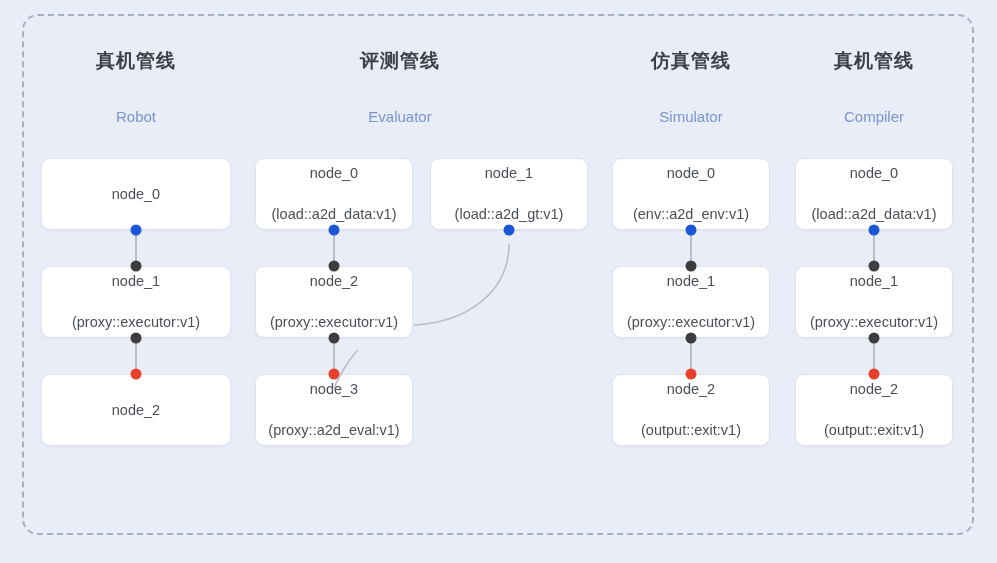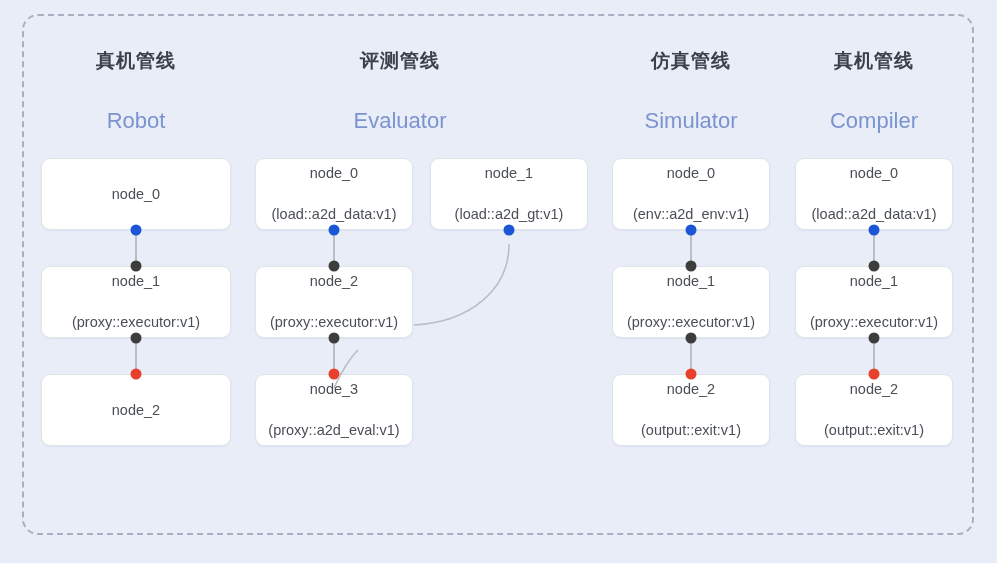--- a/index.html
+++ b/index.html
@@ -51,21 +51,21 @@
     color: #3c4149;
     letter-spacing: 1px;
     white-space: nowrap;
   }
 
   .col-title-en {
     position: absolute;
     top: 108px;
     width: 100%;
     text-align: center;
-    font-size: 22px;
+    font-size: 15px;
     font-weight: normal;
     color: #7b93cf;
     white-space: nowrap;
   }
 
   
   .node {
     position: absolute;
     box-sizing: border-box;
     background: #ffffff;

